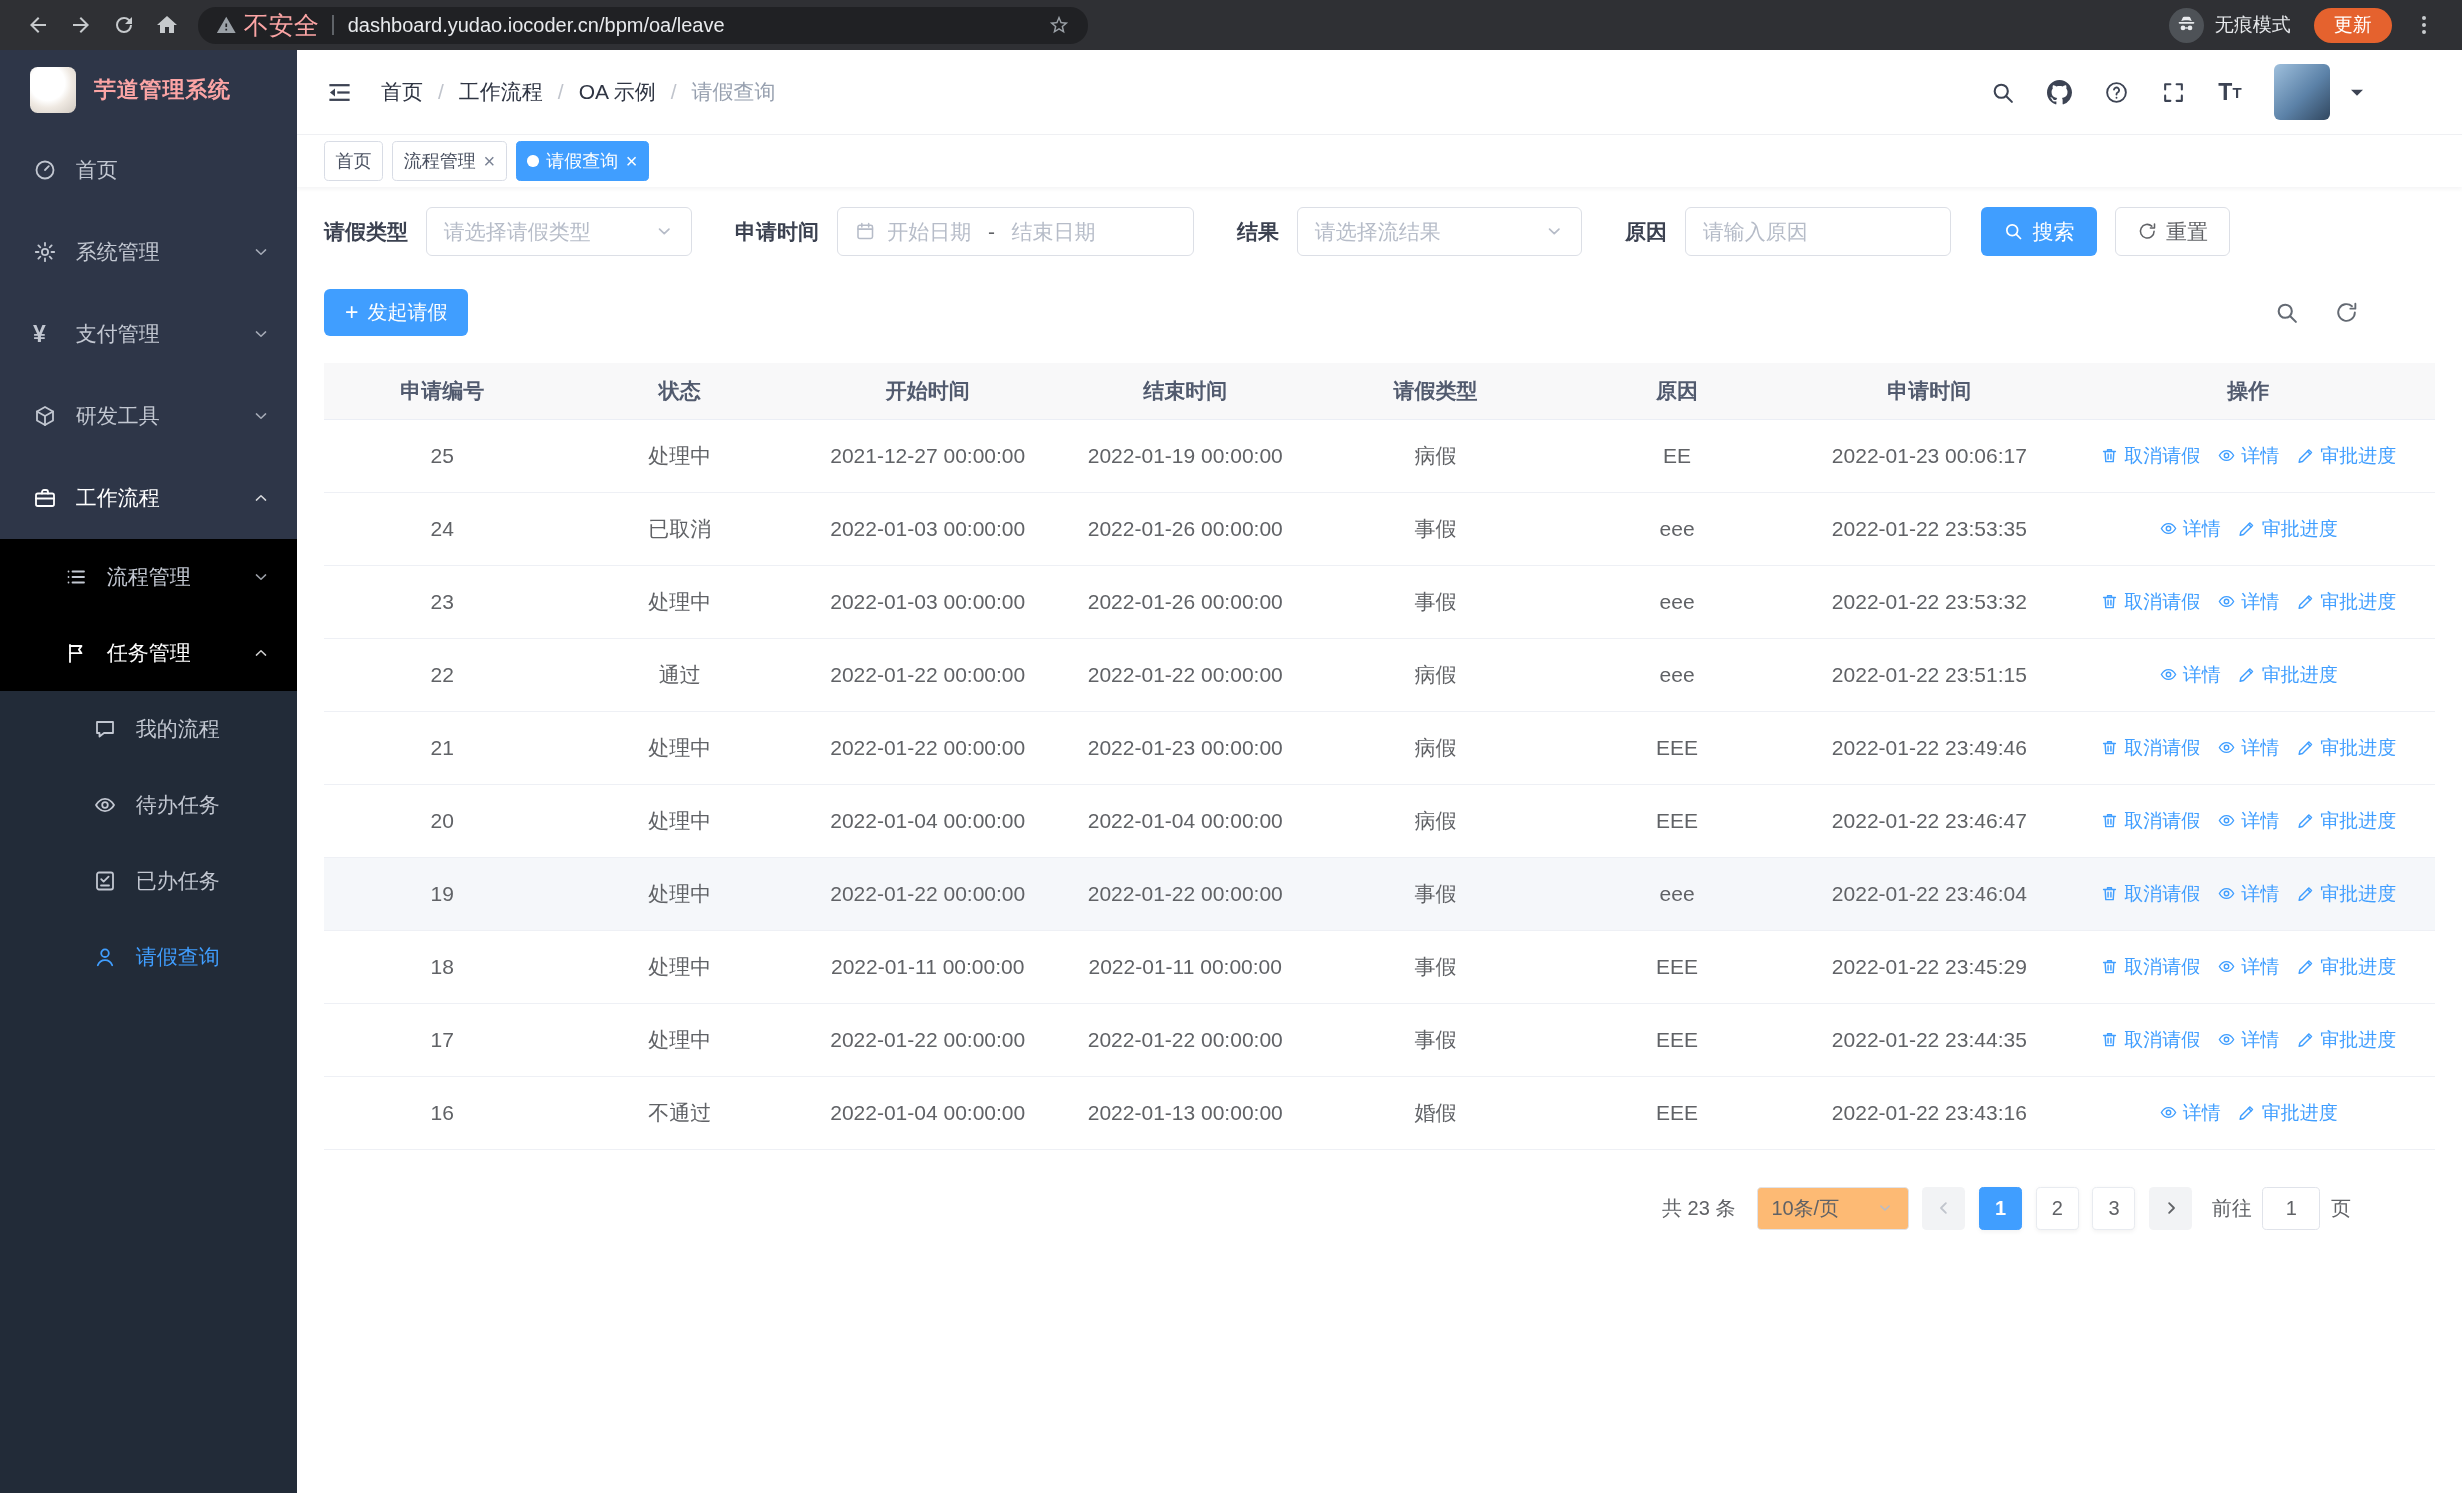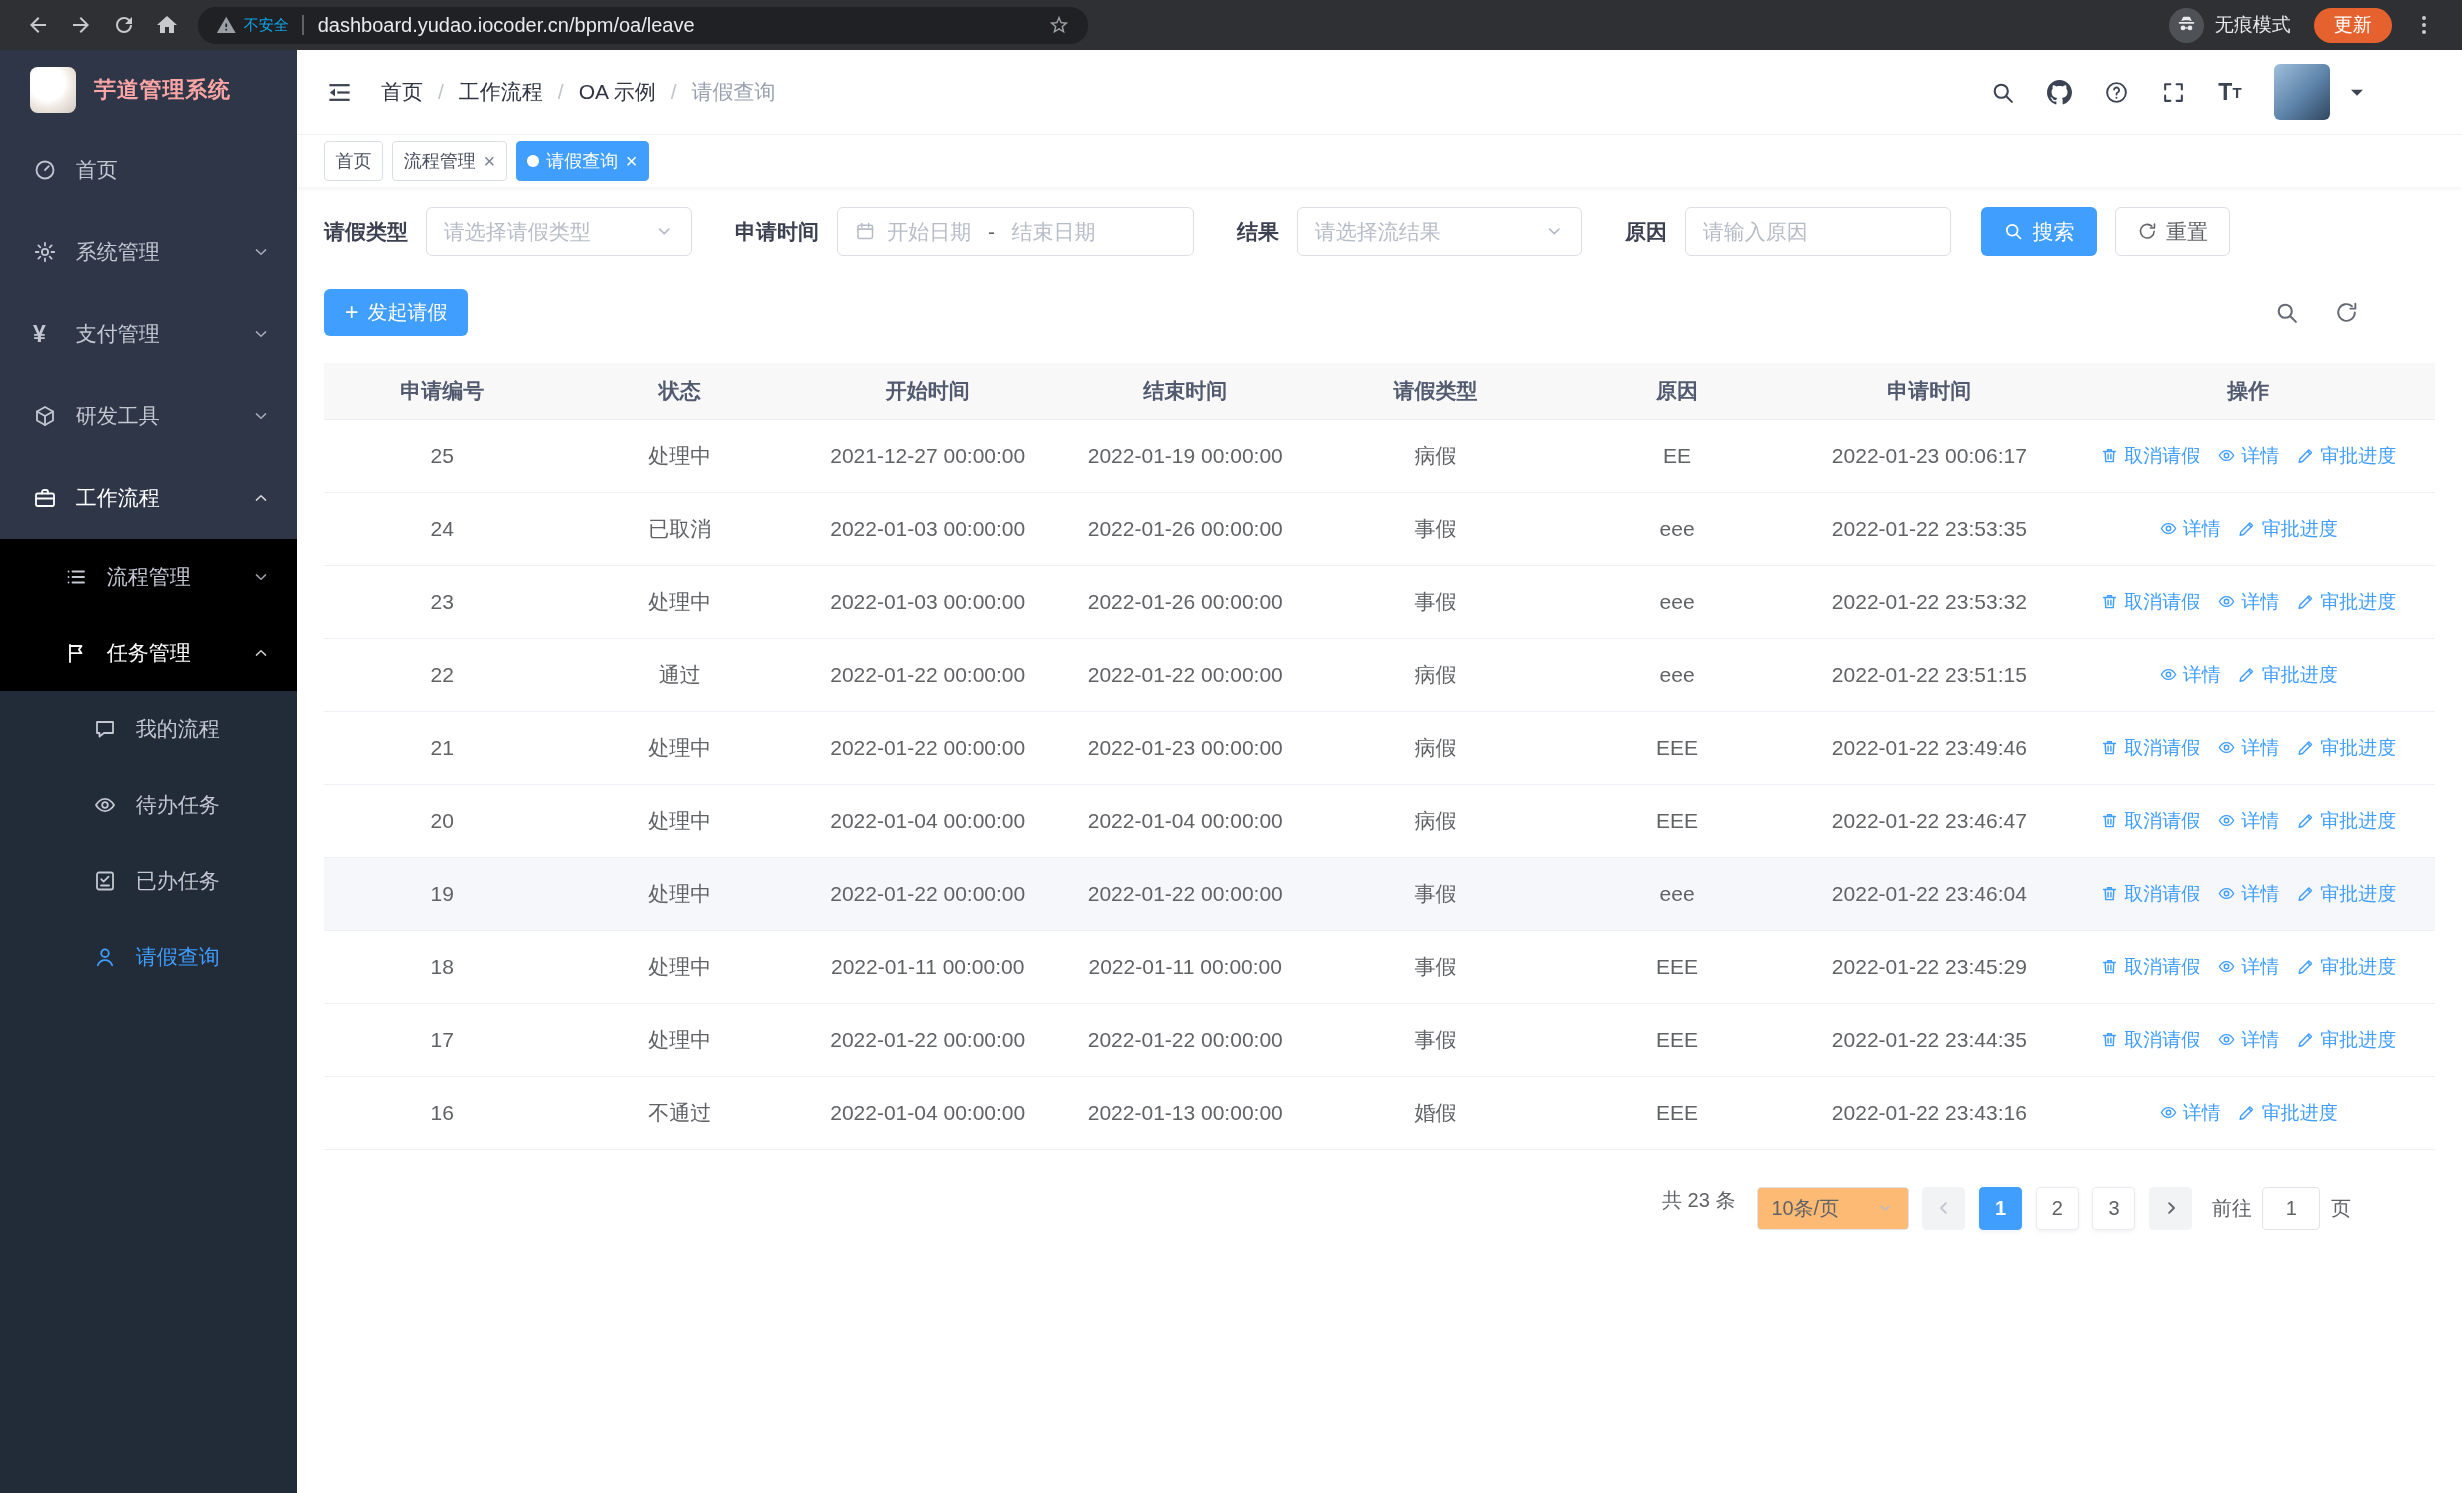--- a/index.html
+++ b/index.html
@@ -7,21 +7,21 @@
   body { font-family:"Liberation Sans","DejaVu Sans",sans-serif; background:#ffffff; color:#606266; font-size:21px; }
   svg { display:block; }
   .screen { width:100%; height:100%; display:flex; flex-direction:column; }
 
   
   .browser { height:50px; flex:0 0 50px; background:#2f3034; display:flex; align-items:center; padding:0 16.7px; }
   .b-ic { width:43px; height:43px; display:flex; align-items:center; justify-content:center; color:#c7cacd; cursor:pointer; }
   .b-ic svg { width:24px; height:24px; }
   .omnibox { height:37px; width:890px; background:#202124; border-radius:18px; display:flex; align-items:center; padding:0 18px; margin-left:9px; }
   .omni-warn svg { width:20.5px; height:20.5px; }
-  .omni-sec { font-size:15px; color:#0ea5e9; margin-left:7.6px; white-space:nowrap; }
+  .omni-sec { font-size:25px; color:#fca5a5; margin-left:7.6px; white-space:nowrap; }
   .omni-div { width:1.5px; height:20px; background:#5f6368; margin:0 13.7px; }
   .omni-url { font-size:20px; color:#e8eaed; white-space:nowrap; }
   .omni-star { margin-left:auto; color:#9aa0a6; }
   .omni-star svg { width:22px; height:22px; }
   .spacer { flex:1; }
   .incog { display:flex; align-items:center; gap:10.6px; color:#e8eaed; font-size:19px; margin-right:23px; }
   .incog-badge { width:35px; height:35px; border-radius:50%; background:#4e5257; display:flex; align-items:center; justify-content:center; color:#e8eaed; }
   .incog-badge svg { width:21px; height:21px; }
   .update-btn { height:35px; border-radius:17.5px; background:#e5622e; color:#ffffff; font-size:19px; display:flex; align-items:center; padding:0 20px; margin-right:10.6px; cursor:pointer; }
   
@@ -96,21 +96,21 @@
   .tool-icons .tico svg { width:25px; height:25px; }
   
   table.grid { width:100%; border-collapse:collapse; margin-top:27px; table-layout:fixed; }
   .grid th { height:56px; background:#f8f8f9; color:#515a6e; font-size:21px; font-weight:700; text-align:center; border-bottom:1.5px solid #ebeef5; white-space:nowrap; }
   .grid td { height:73px; font-size:21px; color:#606266; text-align:center; border-bottom:1.5px solid #eef0f5; white-space:nowrap; overflow:hidden; }
   .grid tr.hl td { background:#f5f7fa; }
   .acts { display:flex; align-items:center; justify-content:center; gap:16.7px; }
   .act { display:inline-flex; align-items:center; gap:5.3px; color:#409eff; font-size:19px; cursor:pointer; white-space:nowrap;justify-content:space-between; }
   .act .aicon svg { width:19px; height:19px; }
   
-  .pager { display:flex; justify-content:flex-end; gap:13.7px; margin-top:37px; font-size:20px; color:#606266; padding-right:84px; }
+  .pager { display:flex; align-items:center; justify-content:flex-end; gap:13.7px; margin-top:37px; font-size:20px; color:#606266; padding-right:84px; }
   .ptotal { margin-right:7.6px; white-space:nowrap; }
   .psize { width:152px; height:43px; border:1.5px solid #e0e3ea; border-radius:4.6px; display:flex; align-items:center; padding:0 13.7px; cursor:pointer; background:#fdba74; }
   .psize .chev { margin-left:auto; color:#b6bcc8; }
   .psize .chev svg { width:18px; height:18px; }
   .pbtn { min-width:43px; height:43px; border-radius:4.6px; display:inline-flex; align-items:center; justify-content:center; font-size:20px; cursor:pointer; }
   .pbtn svg { width:18px; height:18px; }
   .pbtn.nav { background:#f2f3f5; }
   .pbtn.nav.prev { color:#c0c4cc; }
   .pbtn.nav.next { color:#606266; }
   .pbtn.num { background:#fff; border:1.5px solid #e8ebf0; color:#606266; box-shadow:0 1.5px 4.6px rgba(0,0,0,.05); }

